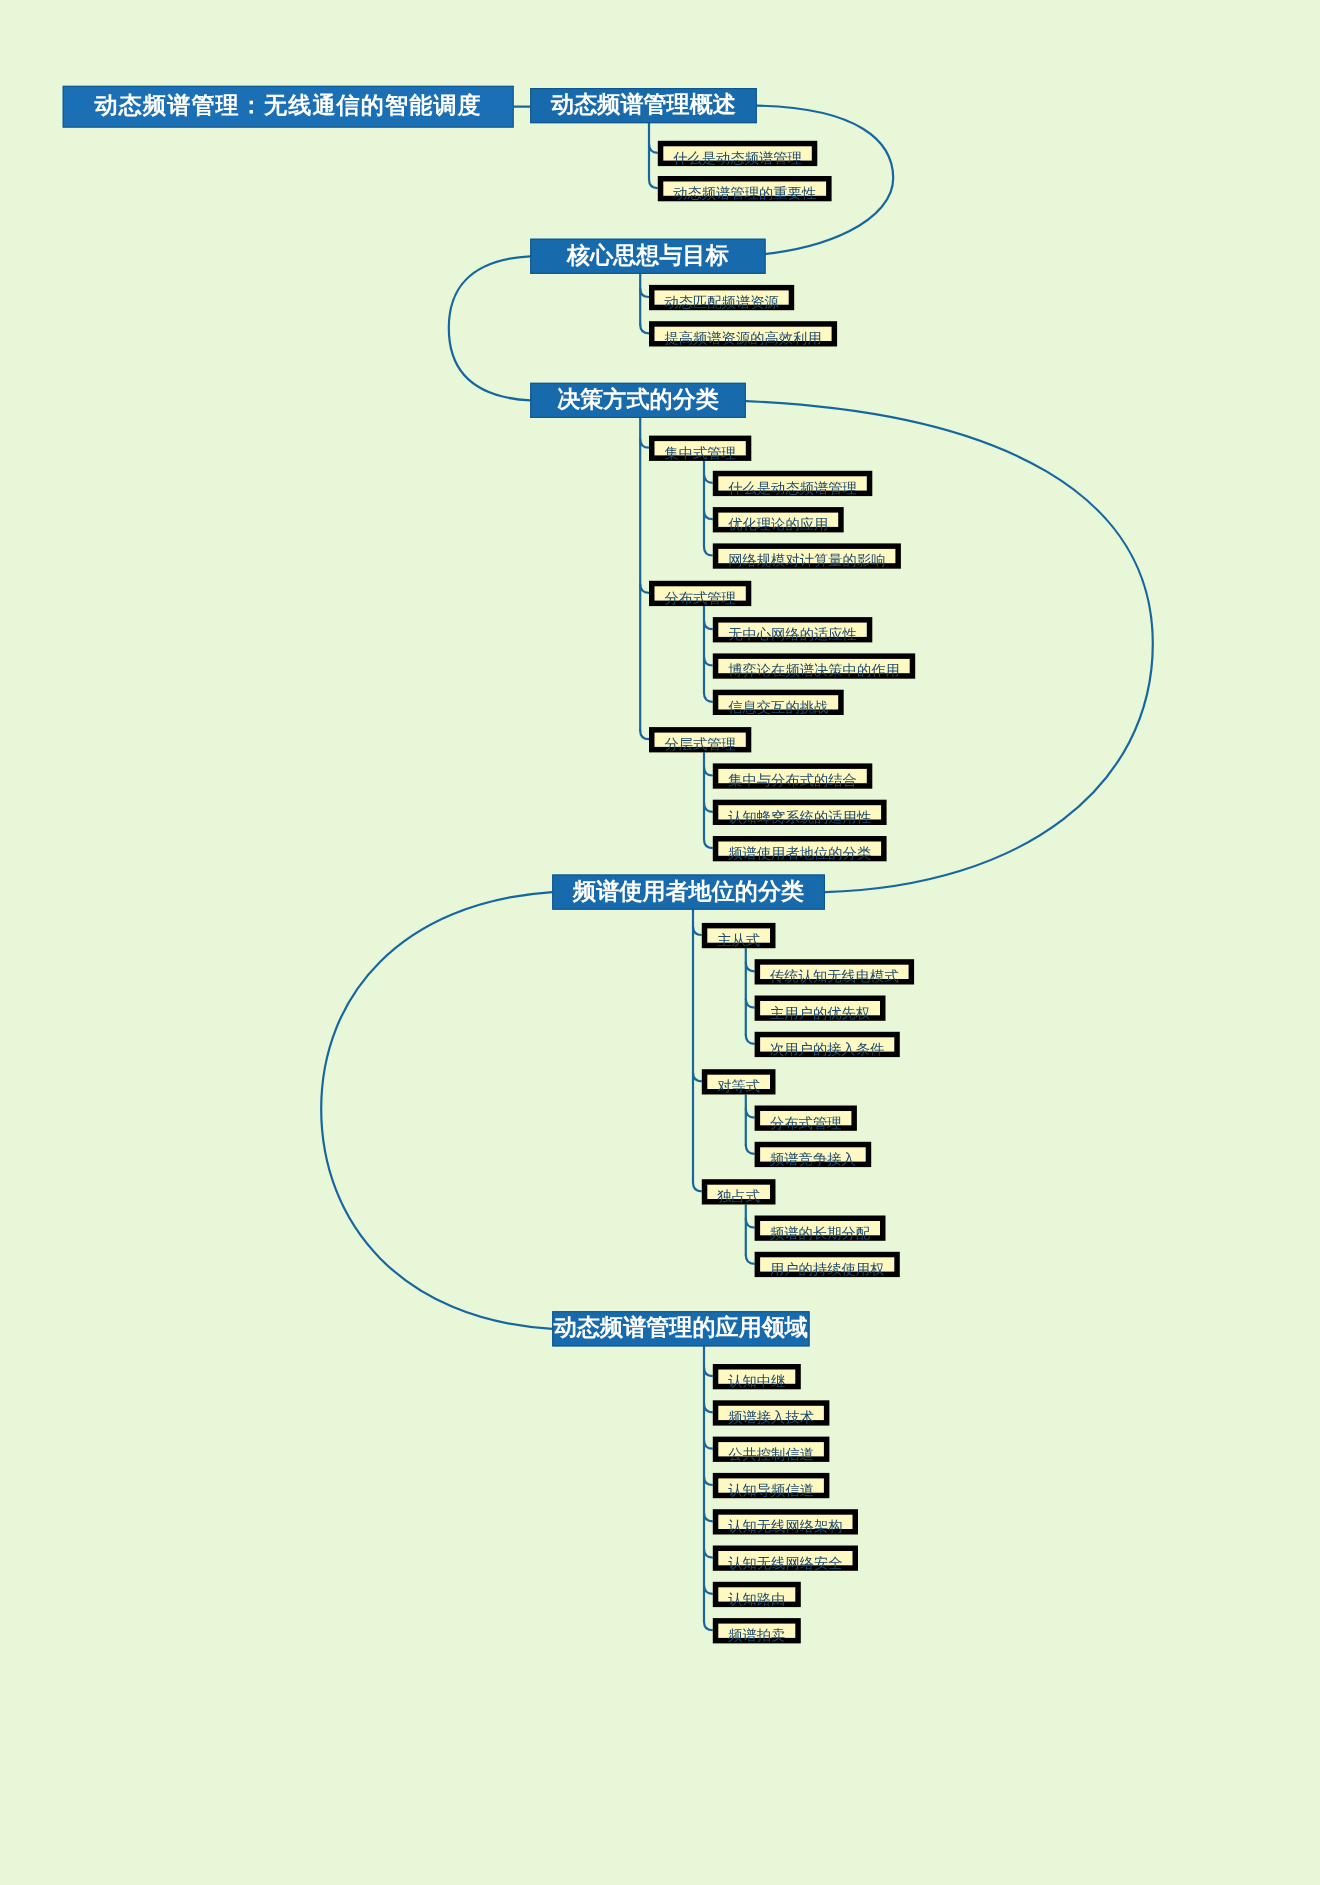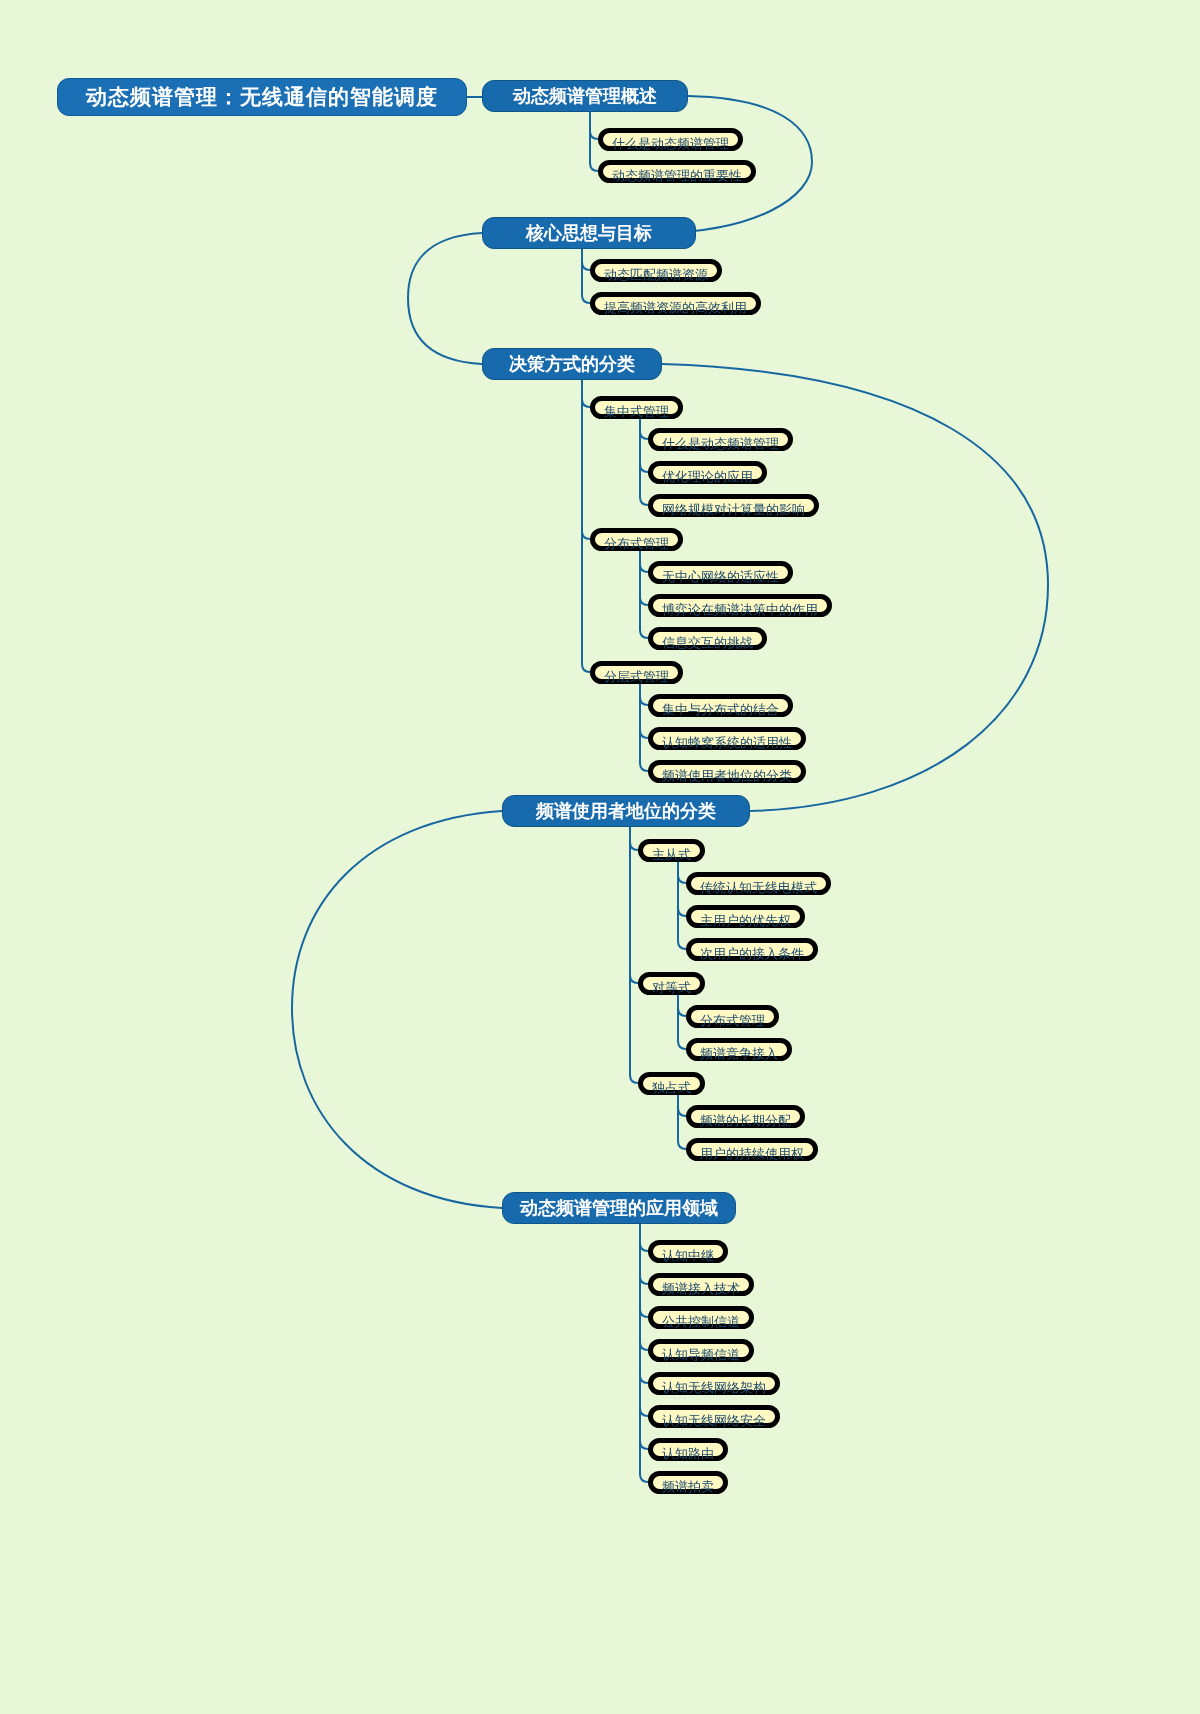--- a/index.html
+++ b/index.html
@@ -5,29 +5,29 @@
   * { margin:0; padding:0; box-sizing:border-box; }
   html,body { width:1200px; height:1714px; }
   body {
     position:relative;
     background:#e9f7d9;
     font-family:"Liberation Sans", sans-serif;
     overflow:hidden;
   }
   svg.links { position:absolute; left:0; top:0; z-index:1; }
   .ln { fill:none; stroke:#16679f; stroke-width:2; stroke-linecap:round; }
-  .node { position:absolute; z-index:2; border-radius:12px; white-space:nowrap; }
+  .node { position:absolute; z-index:2; border-radius:0; white-space:nowrap; }
   .node.root {
     background:#1a6fb5; color:#ffffff; border:1px solid #0f5a97;
     font-size:21px; font-weight:bold; height:38px; line-height:36px;
     text-align:center; letter-spacing:1px;
   }
   .node.main {
     background:#176aac; color:#ffffff; border:1px solid #115689;
-    font-size:18px; font-weight:bold; height:32px; line-height:30px;
+    font-size:21px; font-weight:bold; height:32px; line-height:30px;
     text-align:center;
   }
   .node.sub {
     background:#fef9c3; color:#1d4a6e; border:5px solid #000000;
     font-size:13px; height:23px; line-height:21px; padding:0 9px;
   }
 </style>
 </head>
 <body>
 
@@ -94,21 +94,21 @@
   <path class="ln" d="M640 1375 Q640 1383 648 1383"></path>
   <path class="ln" d="M640 1408 Q640 1416 648 1416"></path>
   <path class="ln" d="M640 1441 Q640 1449 648 1449"></path>
   <path class="ln" d="M640 1474 Q640 1482 648 1482"></path>
 </svg>
 
 <div class="node root" style="left:57px;top:78px;width:410px">动态频谱管理：无线通信的智能调度</div>
 
 <div class="node main" style="left:482px;top:80px;width:206px">动态频谱管理概述</div>
 <div class="node main" style="left:482px;top:217px;width:214px">核心思想与目标</div>
-<div class="node main" style="left:482px;top:348px;width:180px">决策方式的分类</div>
+<div class="node main" style="left:482px;top:348px;width:196px">决策方式的分类</div>
 <div class="node main" style="left:502px;top:795px;width:248px">频谱使用者地位的分类</div>
 <div class="node main" style="left:502px;top:1192px;width:234px">动态频谱管理的应用领域</div>
 
 <div class="node sub" style="left:598px;top:128px">什么是动态频谱管理</div>
 <div class="node sub" style="left:598px;top:160px">动态频谱管理的重要性</div>
 
 <div class="node sub" style="left:590px;top:259px">动态匹配频谱资源</div>
 <div class="node sub" style="left:590px;top:292px">提高频谱资源的高效利用</div>
 
 <div class="node sub" style="left:590px;top:396px">集中式管理</div>

